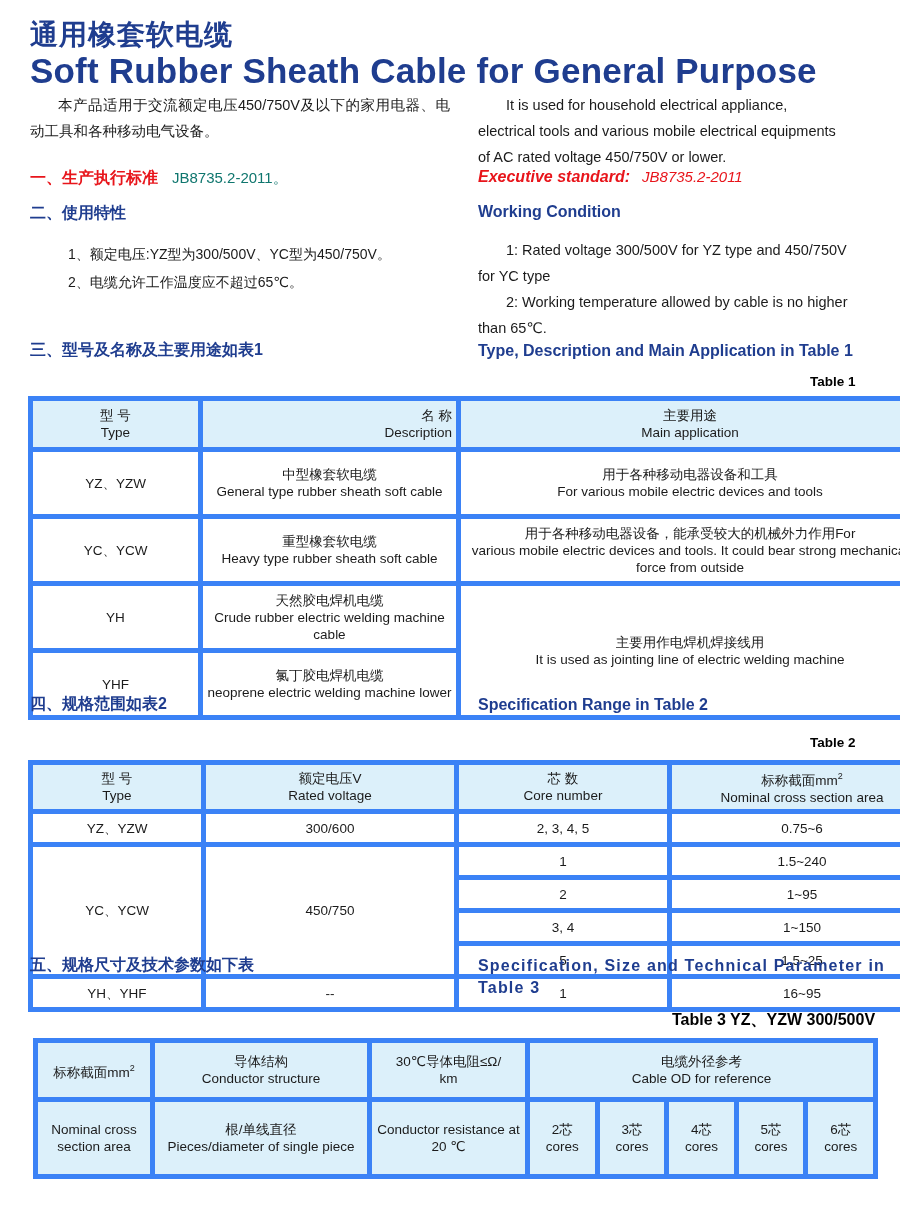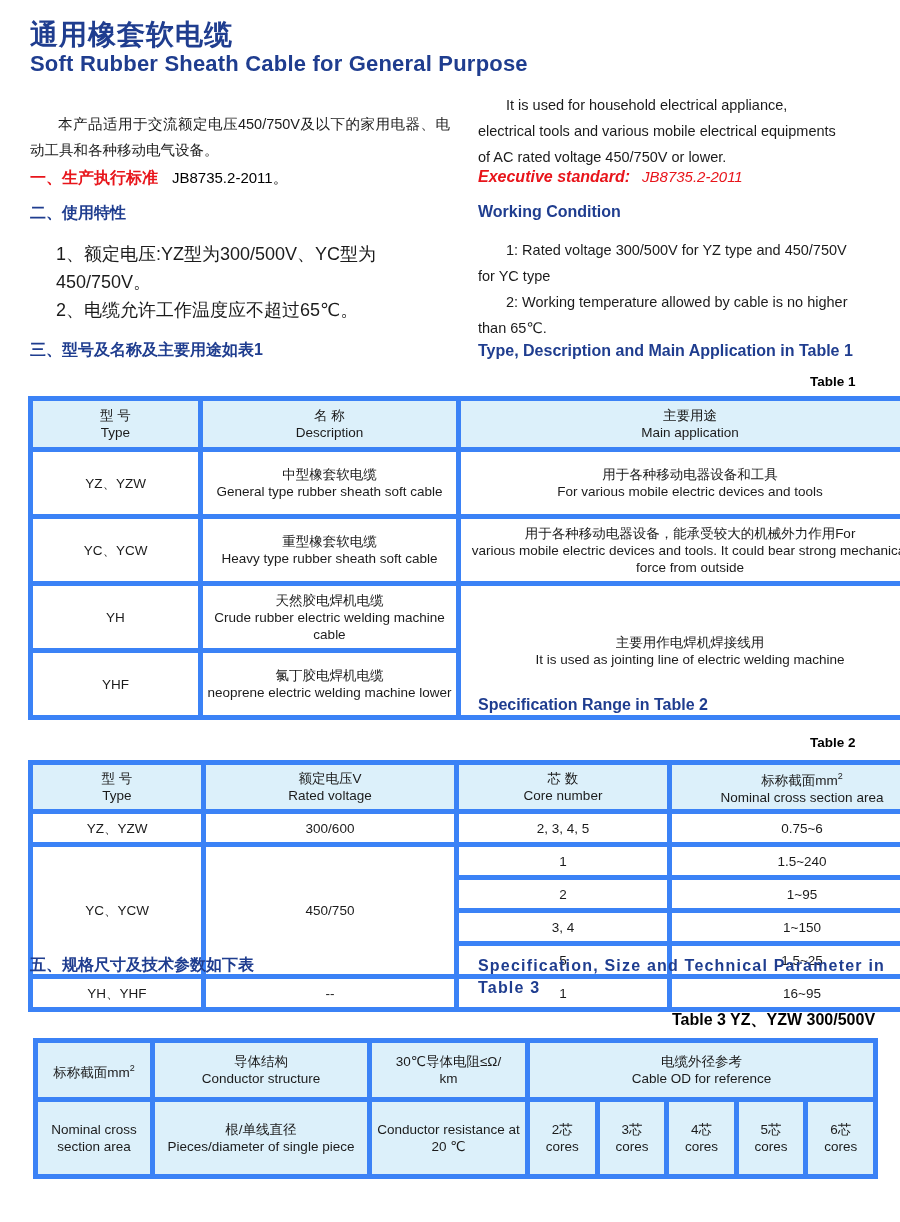--- a/index.html
+++ b/index.html
@@ -30,21 +30,21 @@
     font-size: 28px;
     font-weight: bold;
     color: #1f3d8f;
     letter-spacing: 1px;
     line-height: 1.1;
   }
   .title-en {
     position: absolute;
     left: 30px;
     top: 52px;
-    font-size: 22px;
+    font-size: 35px;
     font-weight: bold;
     color: #1f3d8f;
     letter-spacing: 0.2px;
     line-height: 1.1;
     white-space: nowrap;
   }
 
   
   .col-left {
     position: absolute;
@@ -82,34 +82,34 @@
   .head-blue {
     font-size: 16px;
     font-weight: bold;
     color: #1f3d8f;
     white-space: nowrap;
   }
   .head-blue.wrap { white-space: normal; line-height: 22px; }
   .std-code-dark {
     font-size: 15px;
     font-weight: normal;
-    color: #000000;
+    color: #0f766e;
     margin-left: 14px;
   }
   .std-code-red {
     font-size: 15px;
     font-weight: normal;
     color: #e8151b;
     margin-left: 12px;
   }
   .list-cn {
-    font-size: 18px;
+    font-size: 14px;
     line-height: 28px;
     color: #1b1b1b;
-    margin-left: 26px;
+    margin-left: 38px;
   }
 
   
   .tbl-caption {
     position: absolute;
     font-size: 13.5px;
     font-weight: bold;
     color: #000000;
     white-space: nowrap;
   }
@@ -133,21 +133,21 @@
   }
   table.doc-table thead td, table.doc-table th {
     background: #dcf0fa;
   }
   .cell-cn { display: block; }
   .cell-en { display: block; }
 
   
   #table1 { left: 28px; top: 396px; width: 852px; }
   #table1 .c1 { width: 157px; }
-  #table1 .c2 { width: 245px; }
+  #table1 .c2 { width: 245px; text-align: right; }
   #table1 .c3 { width: 450px; }
   #table1 tbody td { height: 58px; }
   #table1 thead td { height: 42px; }
 
   
   #table2 { left: 28px; top: 760px; width: 852px; }
   #table2 .c1 { width: 160px; }
   #table2 .c2 { width: 240px; }
   #table2 .c3 { width: 200px; }
   #table2 .c4 { width: 252px; }
@@ -167,21 +167,21 @@
   .sup { font-size: 9px; vertical-align: super; }
 </style>
 </head>
 <body>
 
 <div class="page">
 
   <div class="title-cn">通用橡套软电缆</div>
   <div class="title-en">Soft Rubber Sheath Cable for General Purpose</div>
 
-  <div class="col-left" style="top:92px;margin-top:19px;">
+  <div class="col-left" style="top:92px;">
     <div class="para-cn">本产品适用于交流额定电压450/750V及以下的家用电器、电动工具和各种移动电气设备。</div>
   </div>
   <div class="col-right" style="top:92px;">
     <div class="para-en">It is used for household electrical appliance,</div>
     <div class="para-en noindent">electrical tools and various mobile electrical equipments</div>
     <div class="para-en noindent">of AC rated voltage 450/750V or lower.</div>
   </div>
 
   <div class="col-left" style="top:168px;">
     <div>
@@ -269,20 +269,23 @@
       <tr>
         <td>YHF</td>
         <td>
           <span class="cell-cn">氯丁胶电焊机电缆</span>
           <span class="cell-en">neoprene electric welding machine lower</span>
         </td>
       </tr>
     </tbody>
   </table>
 
+  <div class="col-left" style="top:694px;">
+    <div class="head-blue">四、规格范围如表2</div>
+  </div>
   <div class="col-right" style="top:694px;">
     <div class="head-blue wrap">Specification Range in Table 2</div>
   </div>
   <div class="tbl-caption" style="left:810px; top:735px;">Table 2</div>
 
   <table id="table2" class="doc-table">
     <thead>
       <tr>
         <td class="c1">
           <span class="cell-cn">型 号</span>

